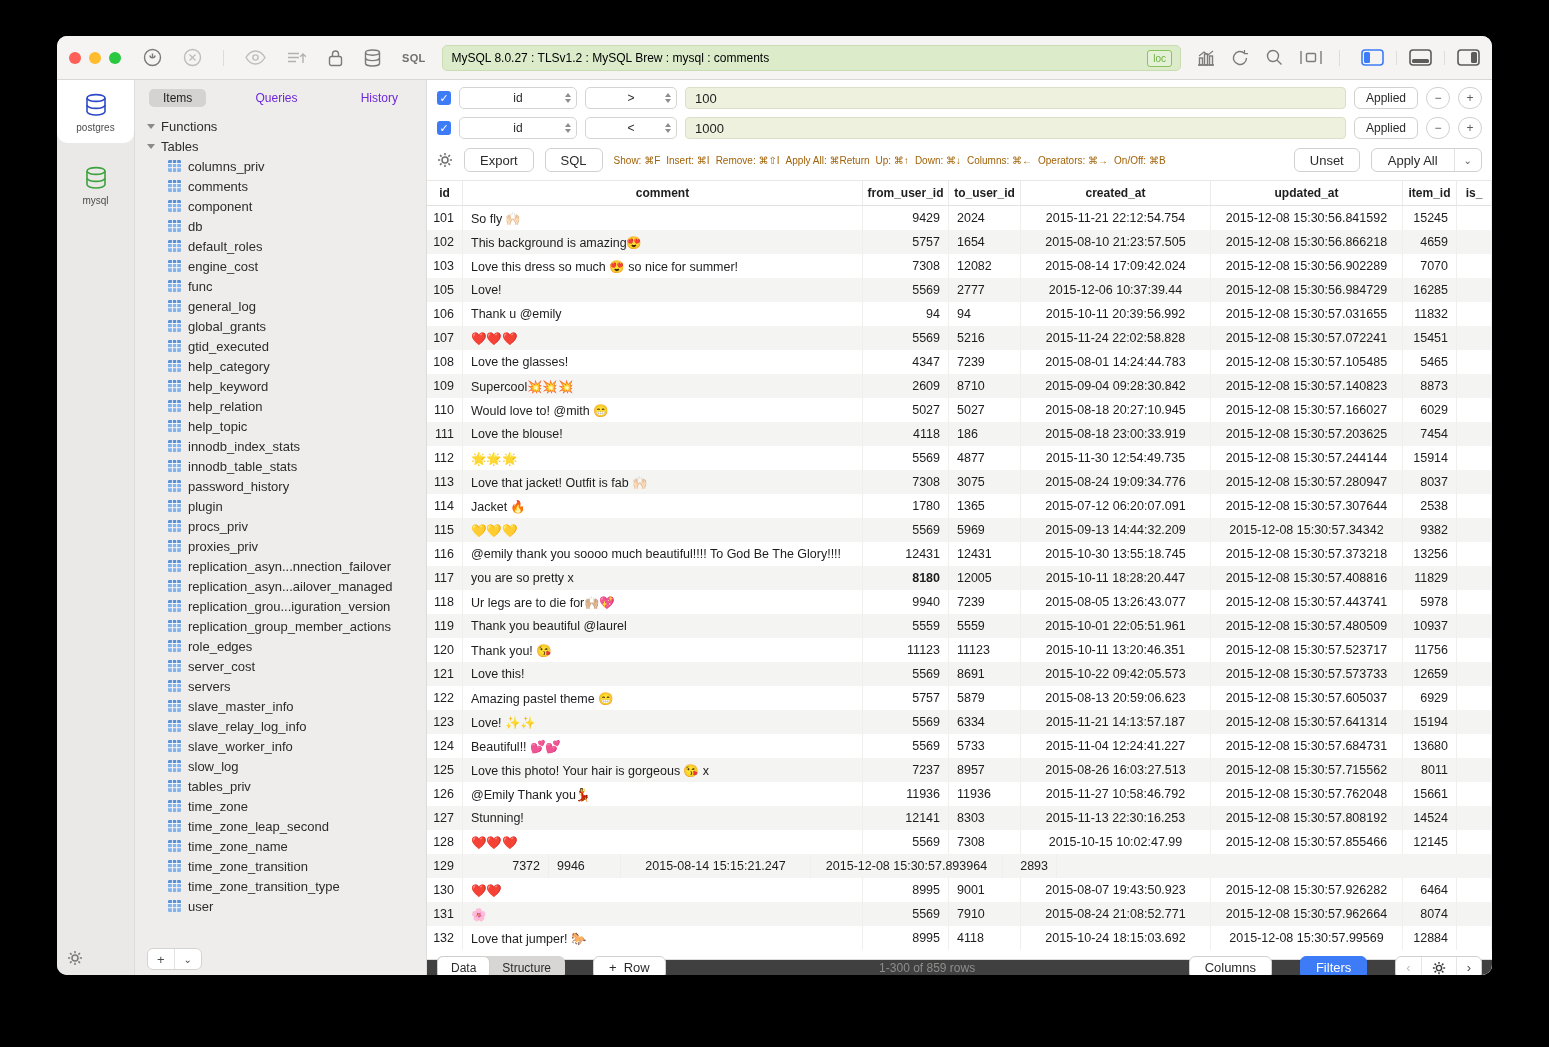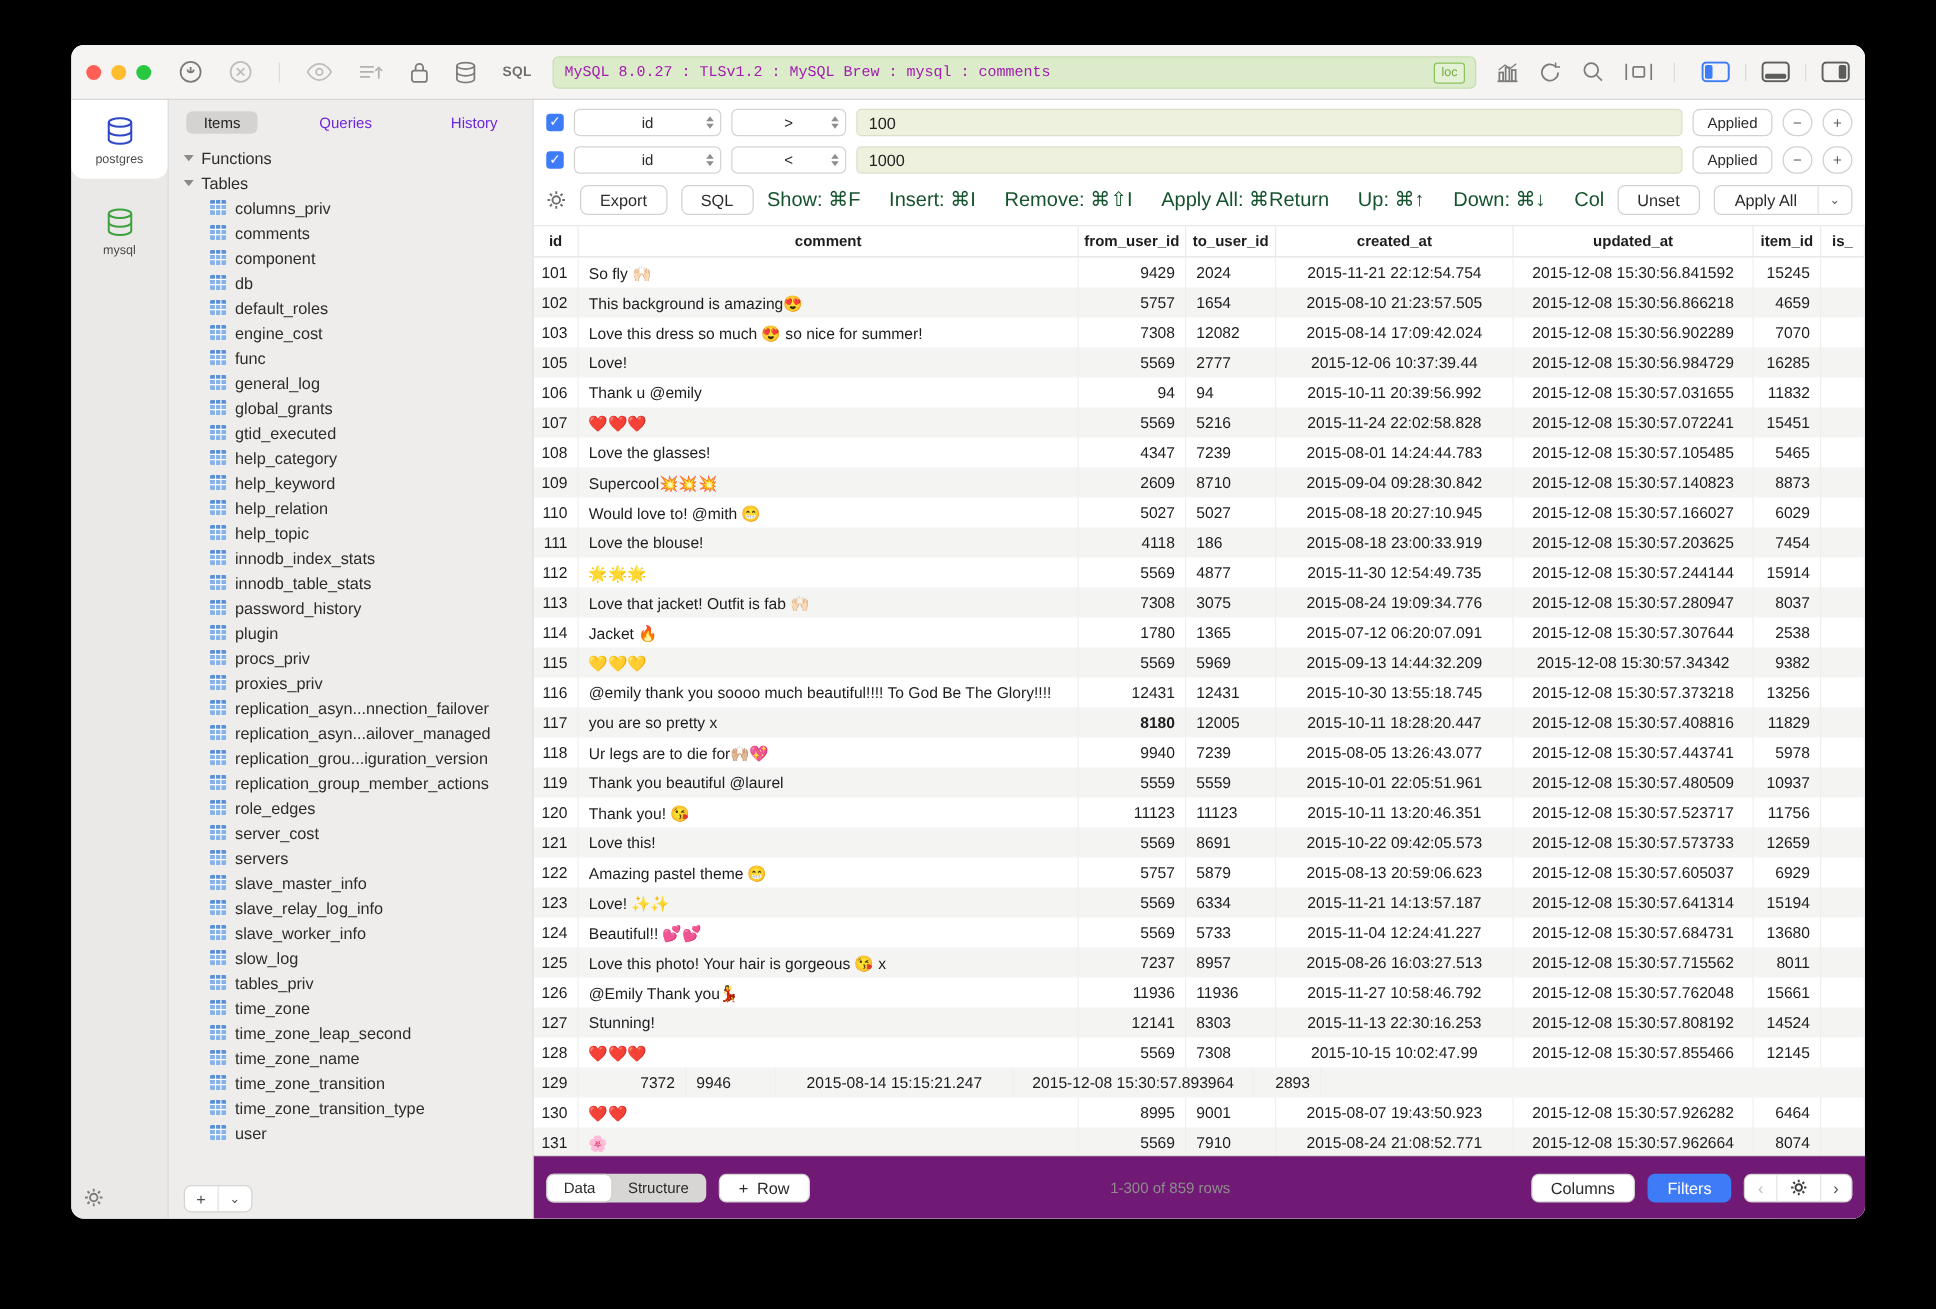--- a/index.html
+++ b/index.html
@@ -11,21 +11,21 @@
   
   .titlebar { height:44px; background:#f5f4f2; border-bottom:1px solid #d8d7d5;
               display:flex; align-items:center; padding:0 12px; flex:0 0 auto; }
   .lights { display:flex; gap:8px; margin-right:22px; }
   .light { width:12px; height:12px; border-radius:50%; }
   .tb-icons { display:flex; align-items:center; gap:21px; color:#7b7b79; }
   .tb-sep { width:1px; height:16px; background:#dddcda; }
   .sqlbadge { font-size:11px; font-weight:700; color:#6f6f6d; letter-spacing:.3px; }
   .title-field { flex:1; height:26px; margin:0 16px; background:#dcecca; border:1px solid #c8ddb2;
                  border-radius:5px; display:flex; align-items:center; padding:0 9px; position:relative; }
-  .title-text { font-family:Liberation Mono, monospace; font-size:12px; color:#a21caf; white-space:nowrap; overflow:hidden; }
+  .title-text { font-family:Liberation Sans, sans-serif; font-size:12px; color:#000000; white-space:nowrap; overflow:hidden; }
   .loc-badge { position:absolute; right:8px; top:4px; font-size:10px; color:#6fae3f; border:1px solid #8cc25e;
                border-radius:3px; padding:0 5px; line-height:15px; background:rgba(255,255,255,.25); }
   .panelbtns { display:flex; align-items:center; gap:12px; margin-left:4px; }
   svg.icn { display:block; }
 
   
   .content { flex:1; display:flex; min-height:0; }
   .rail { width:78px; background:#ebe9e7; border-right:1px solid #dedcda; position:relative; flex:0 0 auto; }
   .rail-card { background:#fff; border-radius:0 0 10px 10px; padding:12px 0 10px; }
   .conn { display:flex; flex-direction:column; align-items:center; gap:4px; cursor:default; }
@@ -66,39 +66,39 @@
   .stepper i { display:block; width:0; height:0; border-left:3px solid transparent; border-right:3px solid transparent; }
   .stepper .up { border-bottom:4px solid #8d8d8b; } .stepper .dn { border-top:4px solid #8d8d8b; }
   .fval { flex:1; height:22px; background:#edf1dd; border:1px solid #dcdfc8; border-radius:4px;
           font-size:13px; color:#232323; display:flex; align-items:center; padding:0 9px; }
   .btn { height:22px; background:#fff; border:1px solid #d2d1cf; border-radius:6px; font-size:12px;
          color:#2b2b2b; display:flex; align-items:center; justify-content:center; padding:0 11px; white-space:nowrap; }
   .btn.round { width:24px; padding:0; border-radius:11px; color:#5c5c5a; }
 
   .toolbar { display:flex; align-items:center; gap:11px; padding:7px 10px 8px; flex:0 0 auto; }
   .btn.lg { height:24px; font-size:13px; padding:0 15px; border-radius:6px; }
-  .shortcuts { flex:1; display:flex; gap:23px; font-size:16px; color:#14532d; white-space:nowrap; overflow:hidden; }
+  .shortcuts { flex:1; display:flex; gap:6px; font-size:10px; color:#a16207; white-space:nowrap; overflow:hidden; }
   .applyall { display:flex; align-items:center; height:24px; background:#fff; border:1px solid #d2d1cf; border-radius:6px; }
   .applyall .lbl { padding:0 16px; font-size:13px; color:#2b2b2b; }
   .applyall .dd { border-left:1px solid #e2e1df; padding:0 9px; font-size:10px; color:#5c5c5a; height:100%;
                   display:flex; align-items:center; }
 
   .grid { flex:1; min-height:0; overflow:hidden; display:flex; flex-direction:column; border-top:1px solid #e9e8e7; }
   .ghead { display:flex; height:25px; border-bottom:1px solid #e2e2e1; flex:0 0 auto; }
   .ghead .hc { font-size:12px; font-weight:700; color:#1d1d1f; display:flex; align-items:center;
                justify-content:center; border-right:1px solid #ebebea; overflow:hidden; white-space:nowrap; flex:0 0 auto; }
   .gbody { flex:1; overflow:hidden; }
   .grow { display:flex; height:24px; }
   .grow:nth-child(even) { background:#f4f4f3; }
   .gc { font-size:12.5px; color:#1d1d1f; display:flex; align-items:center; padding:0 8px;
         border-right:1px solid #efefee; overflow:hidden; white-space:nowrap; flex:0 0 auto; }
   .gc.r { justify-content:flex-end; } .gc.c { justify-content:center; }
 
-  .statusbar { height:51px; background:#701a75; border-top:1px solid #dedddb; display:flex;
-               align-items:center; padding:0 10px; gap:10px; flex:0 0 auto; }
+  .statusbar { height:16px; background:#404040; border-top:1px solid #dedddb; display:flex;
+               align-items:center; padding:0 10px; gap:28px; flex:0 0 auto; }
   .segctl { display:flex; align-items:center; background:#d8d6d4; border-radius:6px; padding:1px; height:23px; }
   .segctl .seg { font-size:12px; padding:0 13px; color:#2b2b2b; height:21px; display:flex; align-items:center; border-radius:5px; }
   .segctl .seg.sel { background:#fff; box-shadow:0 0 0 1px #cfcecc; }
   .rowbtn { display:flex; align-items:center; gap:7px; }
   .spacer-c { flex:1; text-align:center; font-size:12px; color:#8d8d8b; }
   .btn.blue { background:#3e7bf7; border-color:#3e7bf7; color:#fff; }
   .navgrp { display:flex; align-items:center; height:23px; background:#fff; border:1px solid #d2d1cf; border-radius:6px; }
   .navgrp .seg { padding:0 10px; height:100%; display:flex; align-items:center; font-size:13px; color:#4c4c4a; }
   .navgrp .seg + .seg { border-left:1px solid #e6e5e3; }
   .navgrp .dim { color:#bdbcba; }

